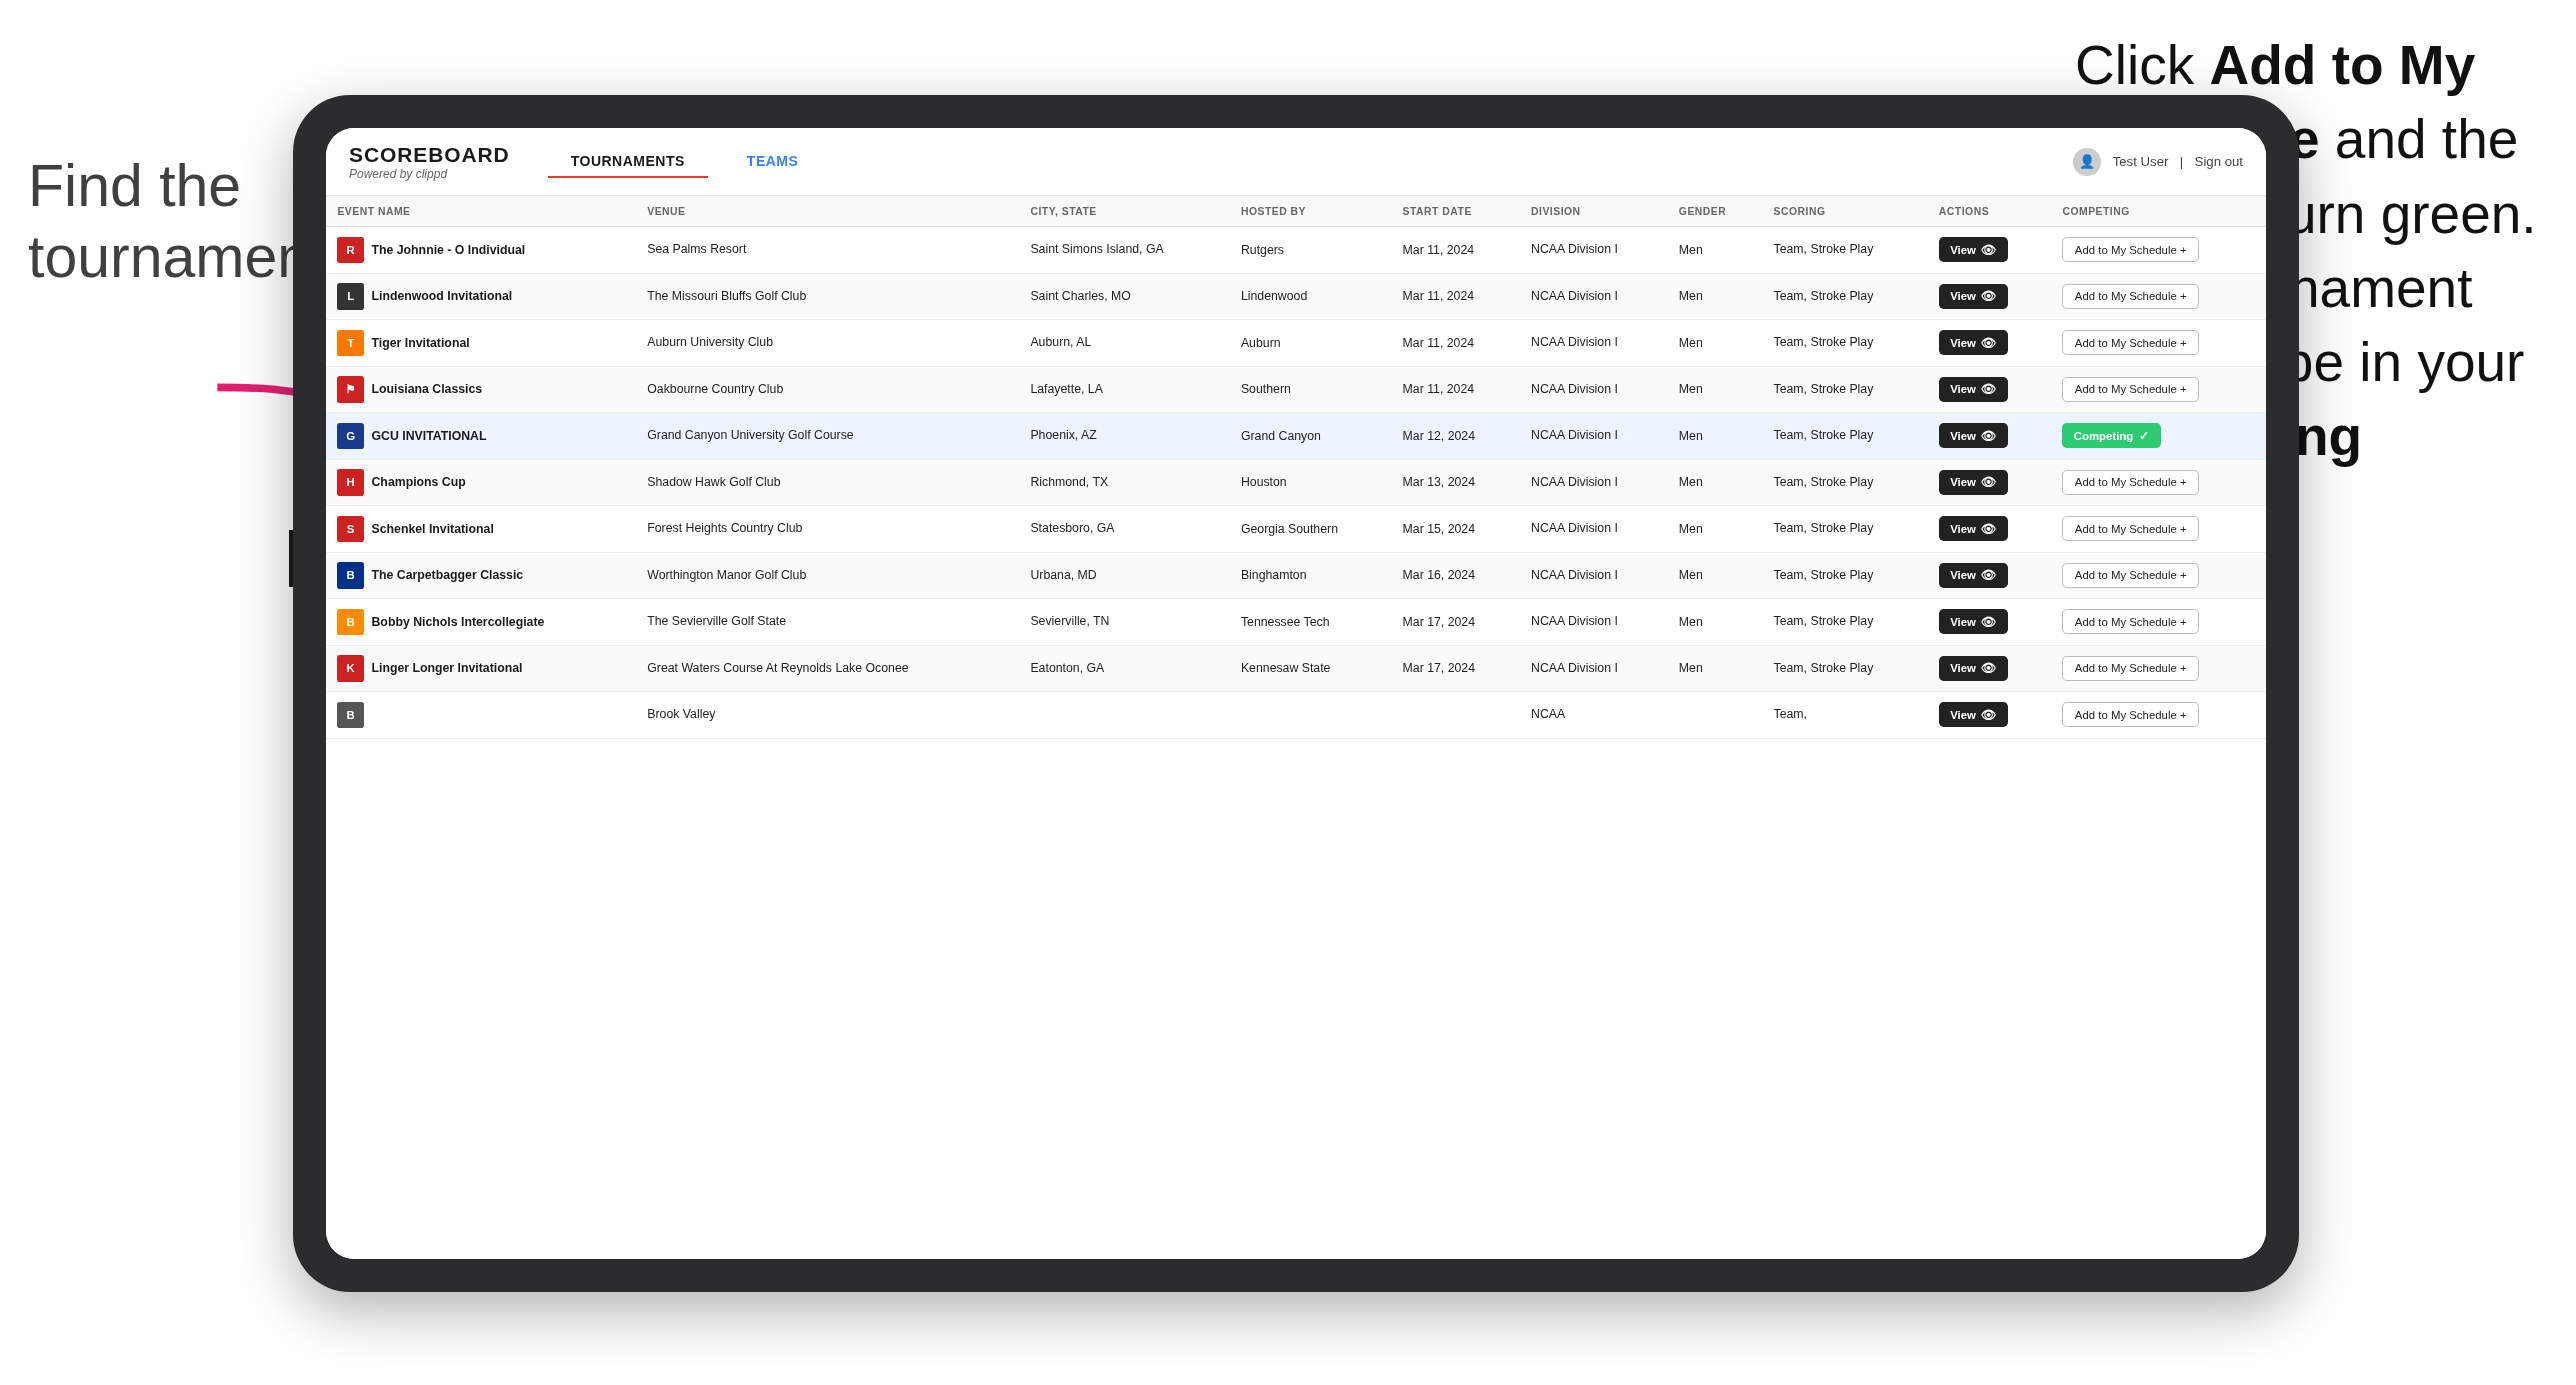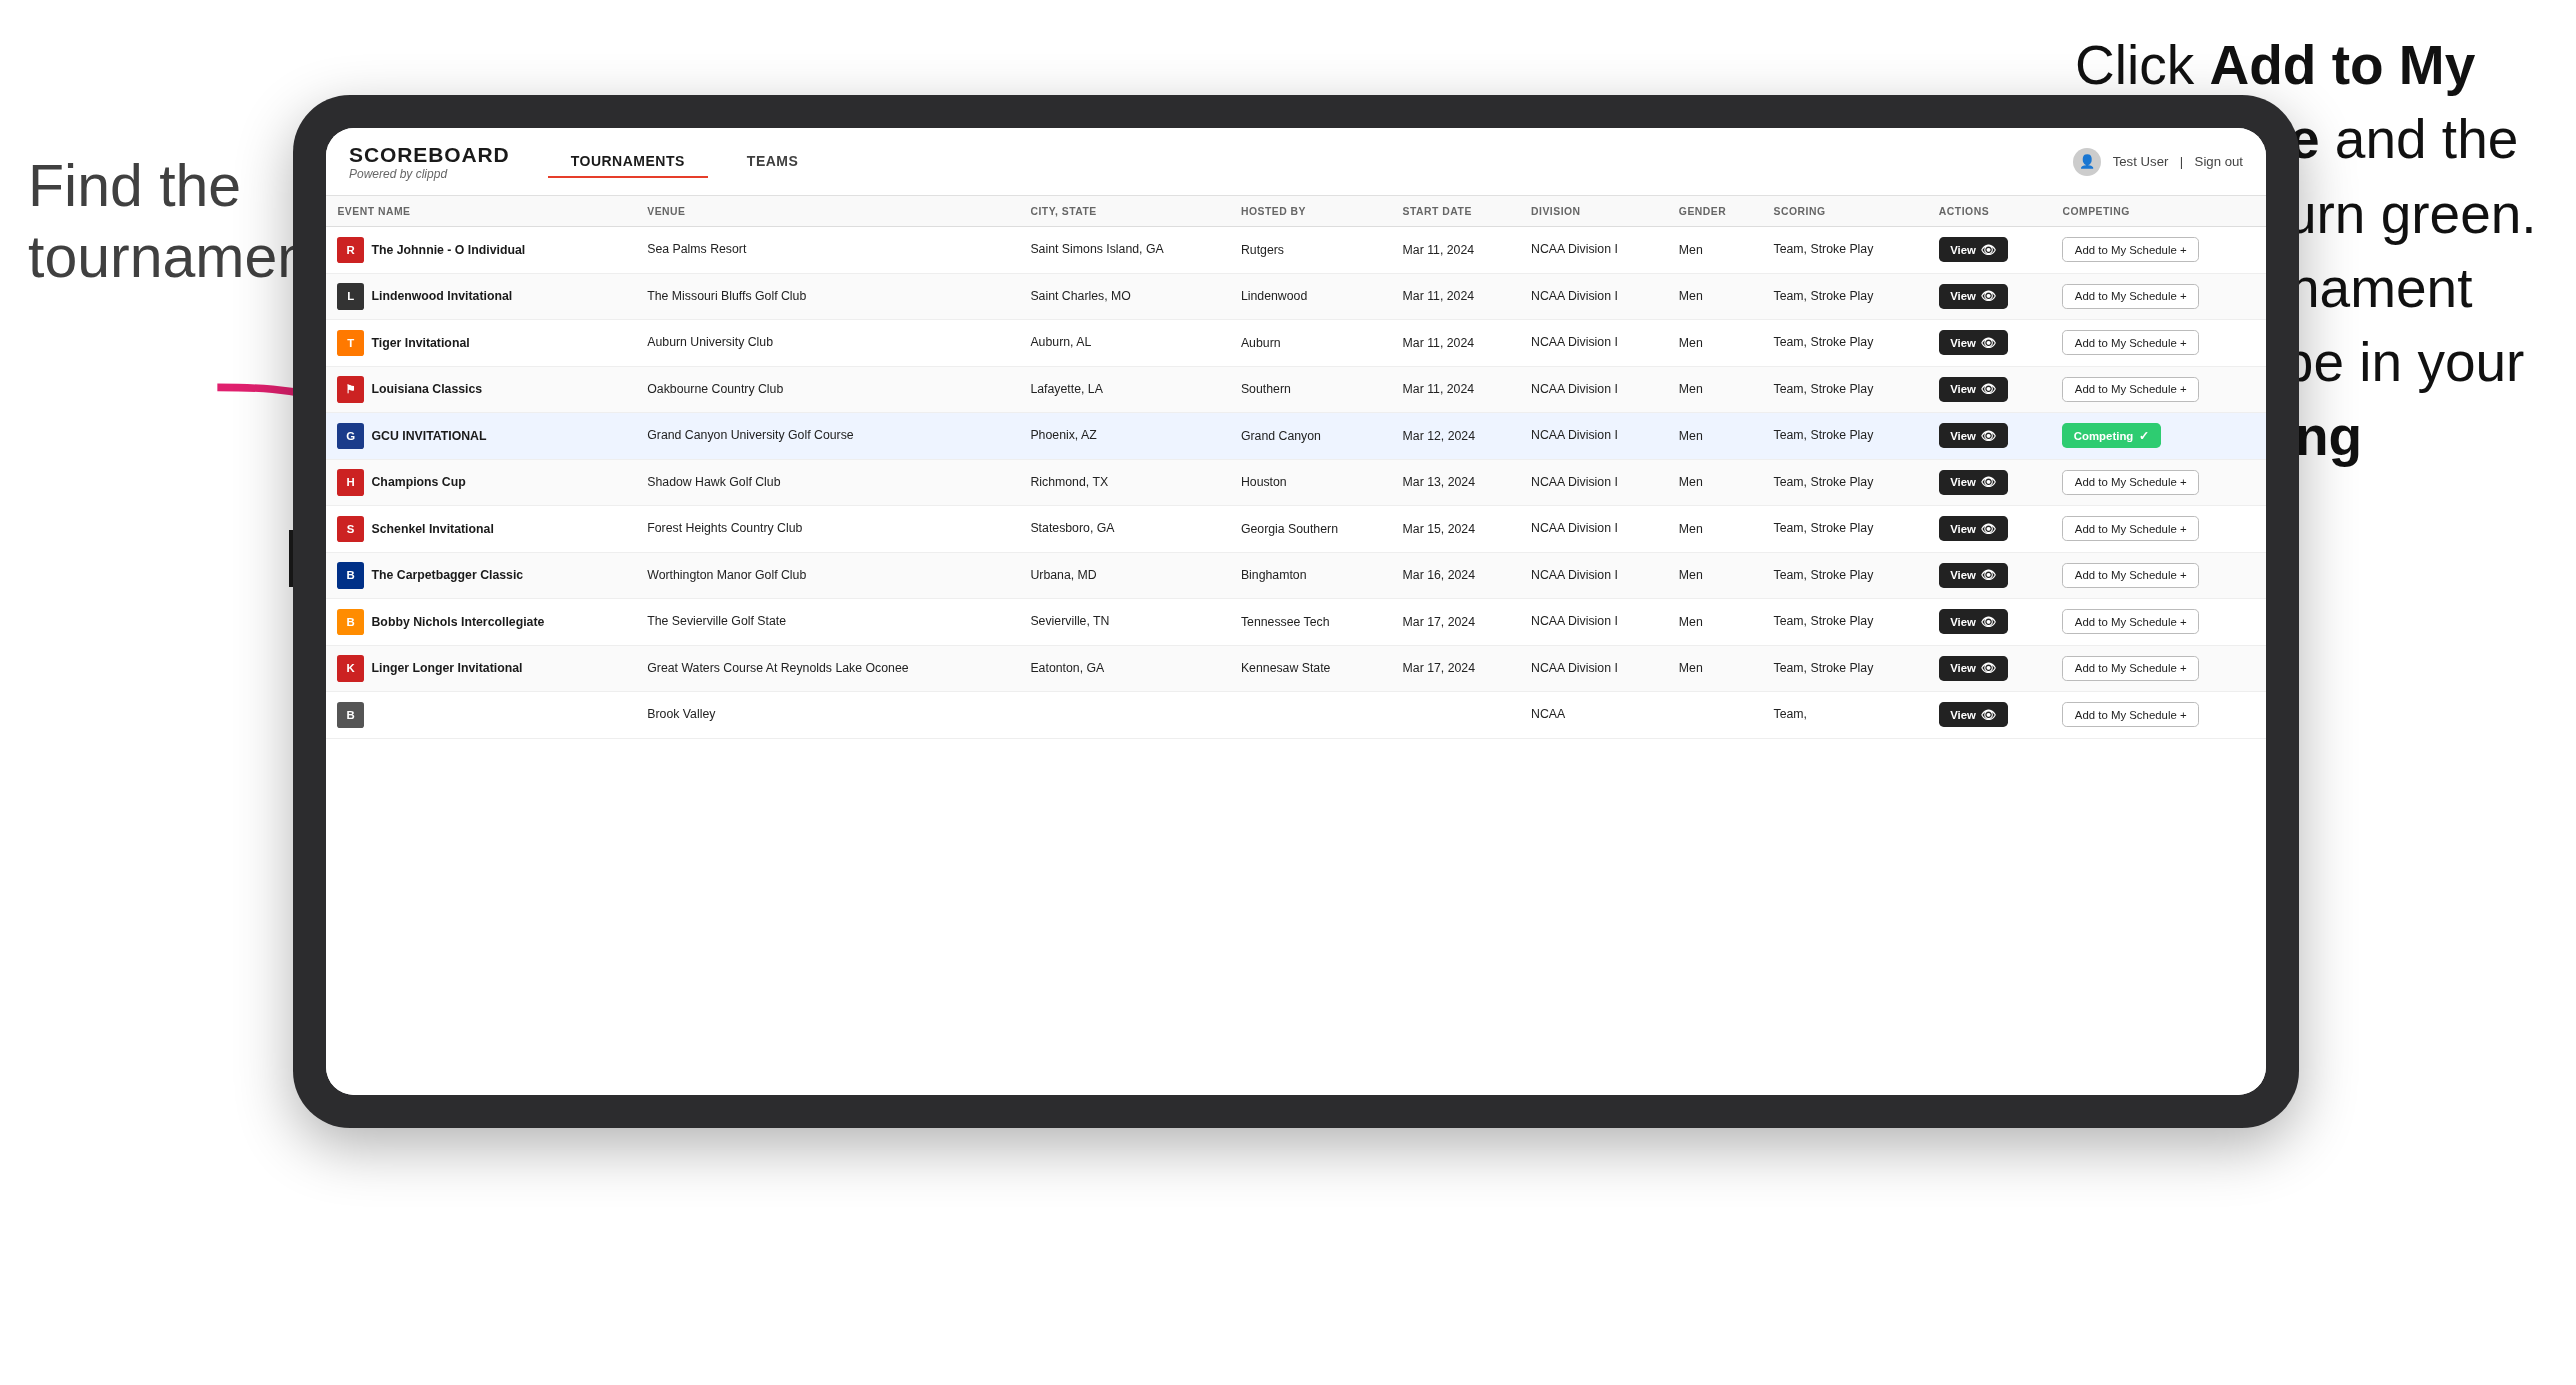--- a/index.html
+++ b/index.html
@@ -55,21 +55,21 @@
       width: 284px;
       height: 170px;
     }
 
     
     .tablet-frame {
       position: absolute;
       left: 293px;
       top: 95px;
       width: 2006px;
-      height: 1033px;
+      height: 1197px;
       background: #2c2c2e;
       border-radius: 57px;
       padding: 33px;
       box-shadow: 0 19px 57px rgba(0,0,0,0.3);
     }
 
     .tablet-screen {
       width: 100%;
       height: 100%;
       background: #f5f5f5;
@@ -109,21 +109,21 @@
 
     .nav-tabs {
       display: flex;
       gap: 16px;
       margin-right: auto;
     }
     .nav-tab {
       padding: 7.6px 23px;
       font-size: 14px;
       font-weight: 600;
-      color: #404040;
+      color: #3b82f6;
       border-bottom: 2.8px solid transparent;
       cursor: pointer;
       letter-spacing: 0.5px;
     }
     .nav-tab.active {
       color: #1a1a1a;
       border-bottom: 2.8px solid #e63e2a;
     }
 
     .header-right {

